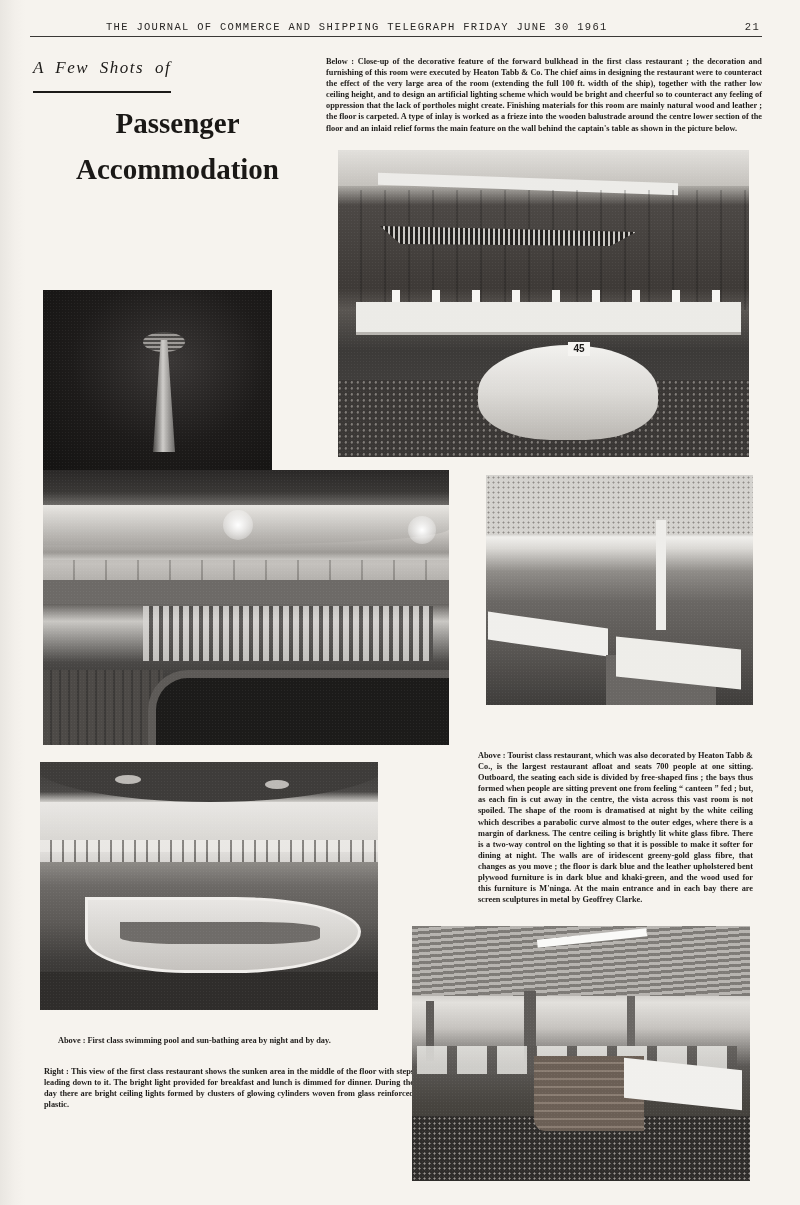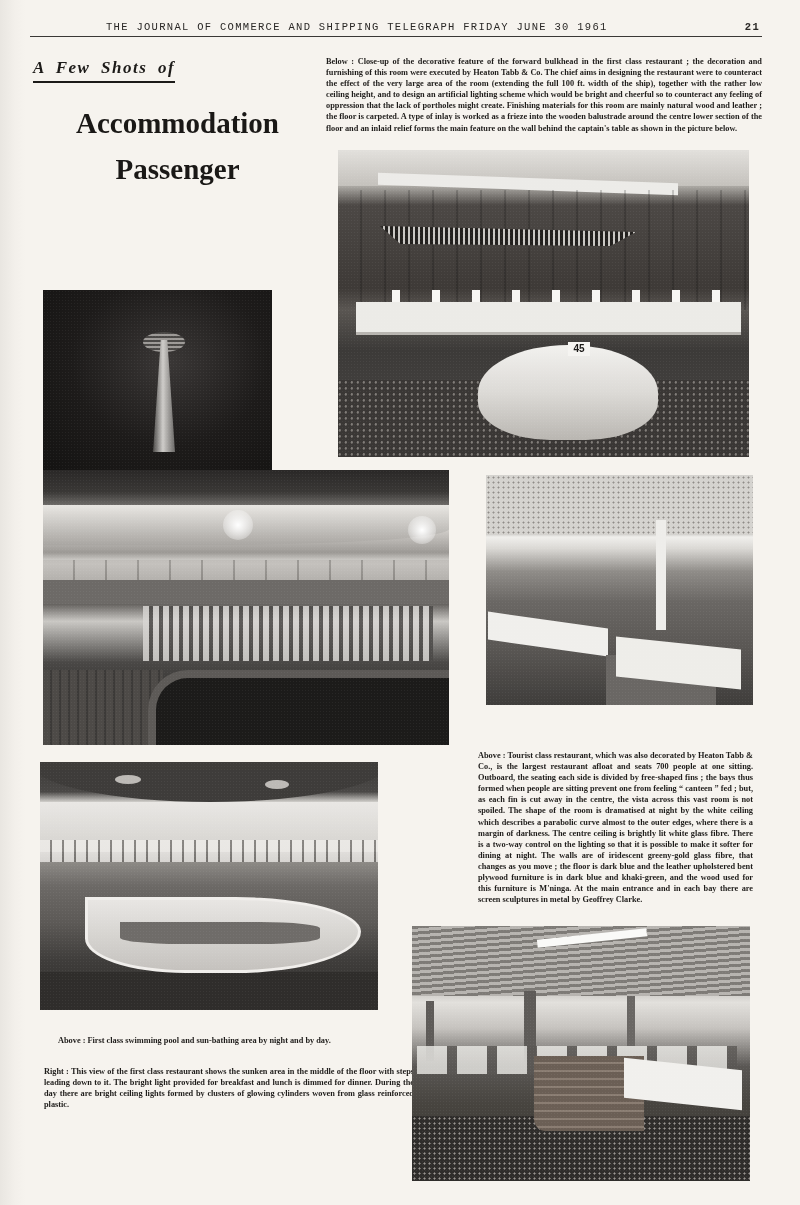--- a/index.html
+++ b/index.html
@@ -12,28 +12,28 @@
     .page-shadow {
       position: absolute; left: 0; top: 0; width: 26px; height: 1205px;
       background: linear-gradient(90deg, #e9e6e1 0%, #f3f0eb 60%, rgba(246,243,238,0) 100%);
     }
     .masthead {
       position: absolute; left: 60px; top: 18px; width: 700px; height: 20px;
       font-family: "Liberation Mono", "DejaVu Sans Mono", monospace;
       font-size: 10.5px; letter-spacing: 1.3px; color: #2a2826;
     }
     .masthead .title { position: absolute; left: 46px; top: 3px; text-align: center; }
-    .masthead .pageno { position: absolute; right: 0; top: 3px; font-weight: bold; }
+    .masthead .pageno { position: absolute; right: 0; top: 3px; }
     .rule { position: absolute; left: 30px; top: 36px; width: 732px; height: 1px; background: #3a3836; }
 
     .kicker {
       position: absolute; left: 33px; top: 58px;
-      font-family: "Liberation Serif", serif; font-style: italic; font-weight: bold;
+      font-family: "Liberation Serif", serif; font-style: italic; font-weight: normal;
       font-size: 17px; letter-spacing: 1.5px; word-spacing: 5px;
-      padding-bottom: 3px; border-bottom: 2px solid #1c1a18; white-space: nowrap;
+      padding-bottom: 13px; border-bottom: 2px solid #1c1a18; white-space: nowrap;
     }
     .headline {
       position: absolute; left: 40px; top: 108px; width: 275px; text-align: center;
       font-family: "Liberation Serif", serif; font-weight: bold; color: #1a1816;
     }
     .headline div { font-size: 29px; line-height: 30px; height: 46px; }
 
     .caption {
       position: absolute; font-family: "Liberation Serif", serif; font-weight: bold;
       font-size: 8.3px; line-height: 11.1px; color: #1f1d1b; text-align: justify;
@@ -142,22 +142,22 @@
 
 <div class="masthead">
   <span class="title">THE JOURNAL OF COMMERCE AND SHIPPING TELEGRAPH FRIDAY JUNE 30 1961</span>
   <span class="pageno">21</span>
 </div>
 <div class="rule"></div>
 
 <div class="kicker">A Few Shots of</div>
 
 <div class="headline">
+  <div>Passenger</div>
   <div>Accommodation</div>
-  <div>Passenger</div>
 </div>
 
 <p class="caption cap-top" style="margin:0">Below : Close-up of the decorative feature of the forward bulkhead in the first class restaurant ; the decoration and furnishing of this room were executed by Heaton Tabb &amp; Co. The chief aims in designing the restaurant were to counteract the effect of the very large area of the room (extending the full 100 ft. width of the ship), together with the rather low ceiling height, and to design an artificial lighting scheme which would be bright and cheerful so to counteract any feeling of oppression that the lack of portholes might create. Finishing materials for this room are mainly natural wood and leather ; the floor is carpeted. A type of inlay is worked as a frieze into the wooden balustrade around the centre lower section of the floor and an inlaid relief forms the main feature on the wall behind the captain's table as shown in the picture below.</p>
 
 <div class="photo p-bulkhead" title="First class restaurant with inlaid ship relief on forward bulkhead">
   <div class="ceiling"></div>
   <div class="cornice"></div>
   <div class="panels"></div>
   <div class="relief"></div>
   <div class="napkins"></div>

